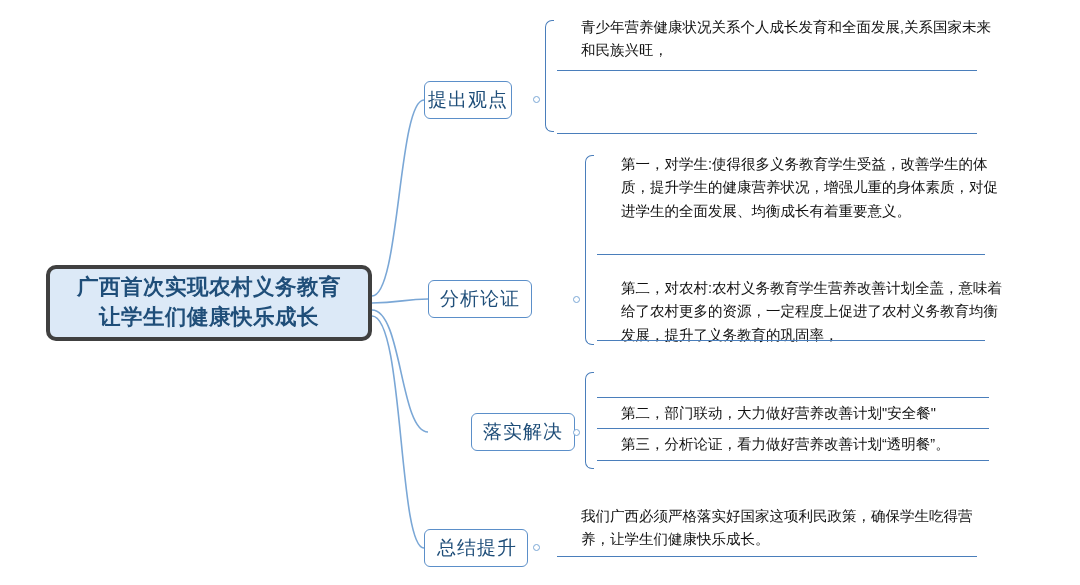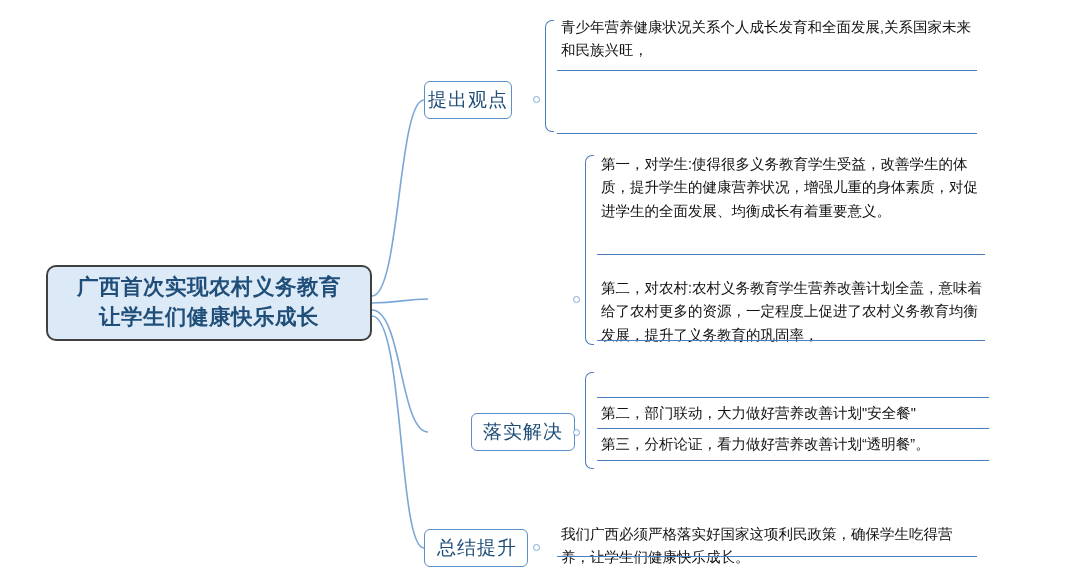--- a/index.html
+++ b/index.html
@@ -28,21 +28,21 @@
   }
 
   
   .root-node {
     position: absolute;
     left: 46px;
     top: 265px;
     width: 326px;
     height: 76px;
     box-sizing: border-box;
-    border: 2px solid #404040;
+    border: 4px solid #404040;
     border-radius: 10px;
     background: #dce9f7;
     display: flex;
     align-items: center;
     justify-content: center;
     text-align: center;
     padding: 4px 10px;
   }
   .root-node .root-text {
     font-size: 21.5px;
@@ -72,20 +72,21 @@
 
   
   .leaf {
     position: absolute;
     box-sizing: border-box;
     font-size: 14.5px;
     line-height: 1.62;
     color: #111111;
     text-align: left;
     padding: 1px 0 3px 4px;
+    margin-left: 20px;
   }
   .leaf .leaf-text {
     display: block;
   }
   .underline {
     position: absolute;
     height: 0;
     border-bottom: 1.6px solid #4a7ebb;
   }
   .bracket {
@@ -140,20 +141,23 @@
   <div class="conn-dot" style="left:533px; top:96px;"></div>
   <div class="bracket" style="left:545px; top:20px; height:112px;"></div>
 
   <div class="leaf" style="left:557px; top:15px; width:420px;">
     <span class="leaf-text">青少年营养健康状况关系个人成长发育和全面发展,关系国家未来和民族兴旺，</span>
   </div>
   <div class="underline" style="left:557px; top:70px; width:420px;"></div>
 
   <div class="underline" style="left:557px; top:133px; width:420px;"></div>
 
+  <div class="branch-node" style="left:428px; top:280px; width:104px;">
+    <span>分析论证</span>
+  </div>
   <div class="conn-dot" style="left:573px; top:296px;"></div>
   <div class="bracket" style="left:585px; top:155px; height:190px;"></div>
 
   <div class="leaf" style="left:597px; top:152px; width:388px;">
     <span class="leaf-text">第一，对学生:使得很多义务教育学生受益，改善学生的体质，提升学生的健康营养状况，增强儿重的身体素质，对促进学生的全面发展、均衡成长有着重要意义。</span>
   </div>
   <div class="underline" style="left:597px; top:254px; width:388px;"></div>
 
   <div class="leaf" style="left:597px; top:276px; width:388px;">
     <span class="leaf-text">第二，对农村:农村义务教育学生营养改善计划全盖，意味着给了农村更多的资源，一定程度上促进了农村义务教育均衡发展，提升了义务教育的巩固率，</span>
@@ -176,18 +180,18 @@
   <div class="leaf" style="left:597px; top:432px; width:392px;">
     <span class="leaf-text">第三，分析论证，看力做好营养改善计划“透明餐”。</span>
   </div>
   <div class="underline" style="left:597px; top:460px; width:392px;"></div>
 
   <div class="branch-node" style="left:424px; top:529px; width:104px;padding-left:12px;">
     <span>总结提升</span>
   </div>
   <div class="conn-dot" style="left:533px; top:544px;"></div>
 
-  <div class="leaf" style="left:557px; top:522px; width:420px;">
+  <div class="leaf" style="left:557px; top:504px; width:420px;">
     <span class="leaf-text">我们广西必须严格落实好国家这项利民政策，确保学生吃得营养，让学生们健康快乐成长。</span>
   </div>
   <div class="underline" style="left:557px; top:556px; width:420px;"></div>
 
 </div>
 
 </body></html>

